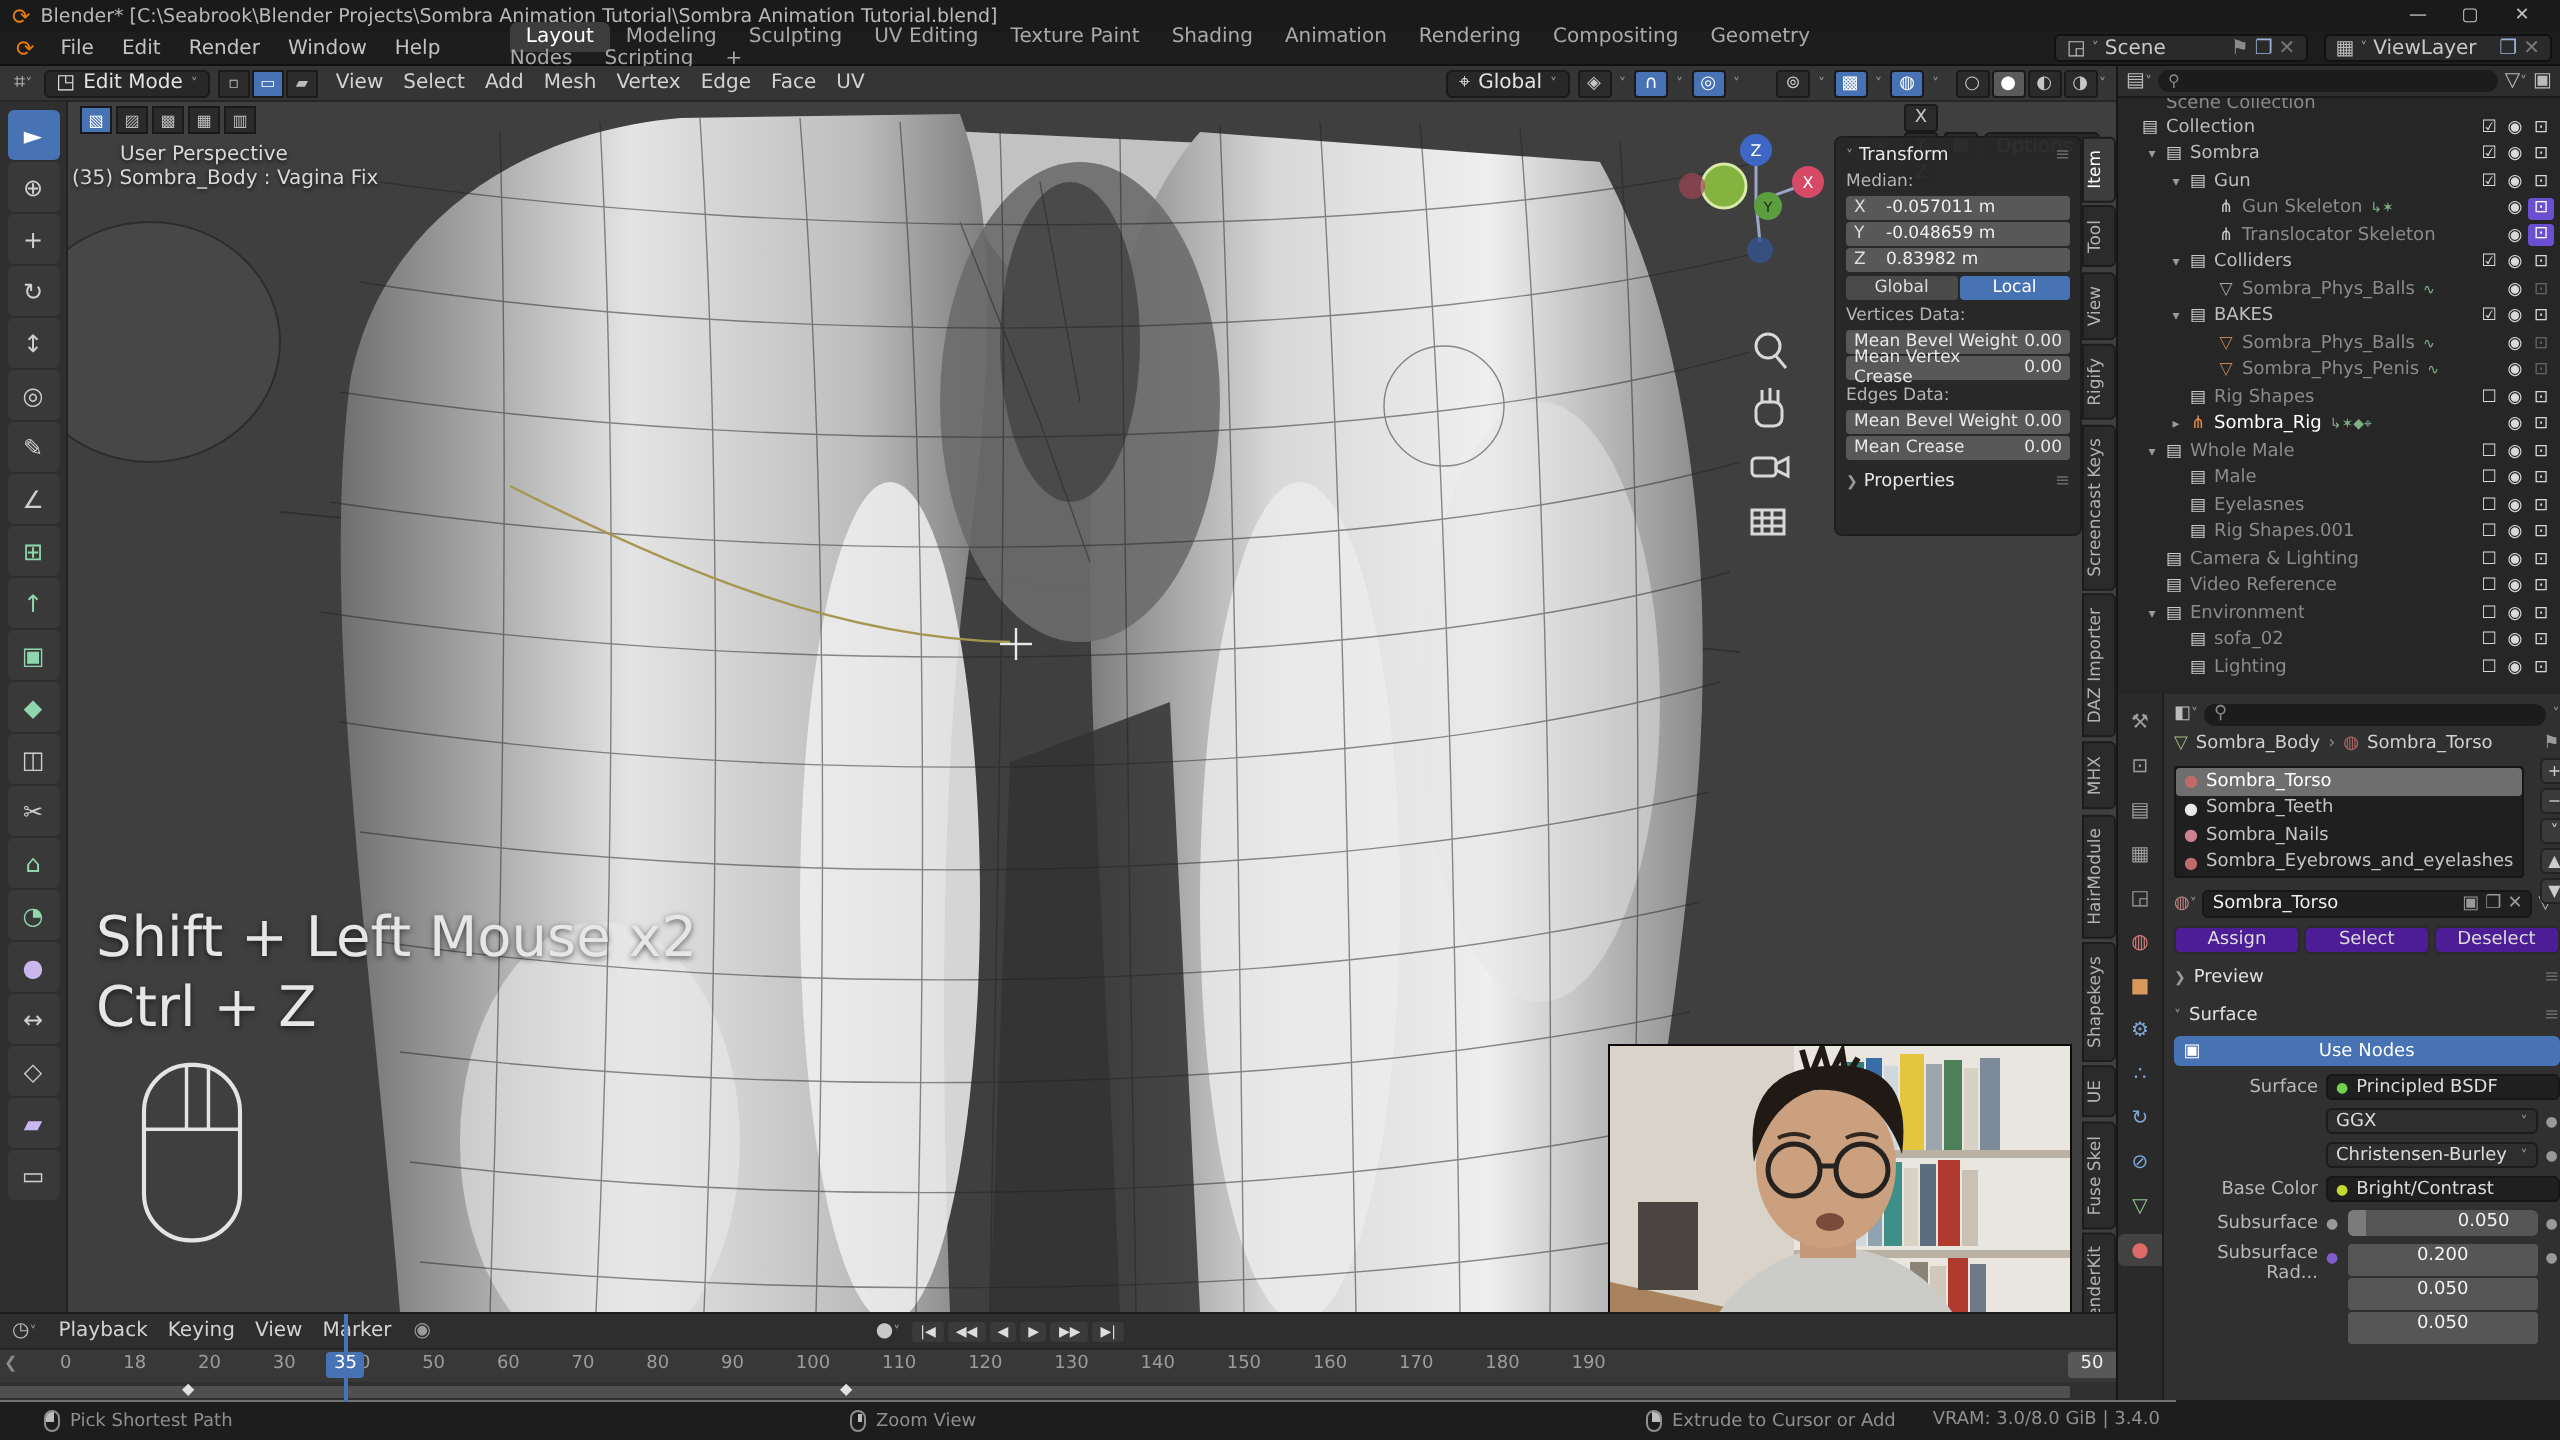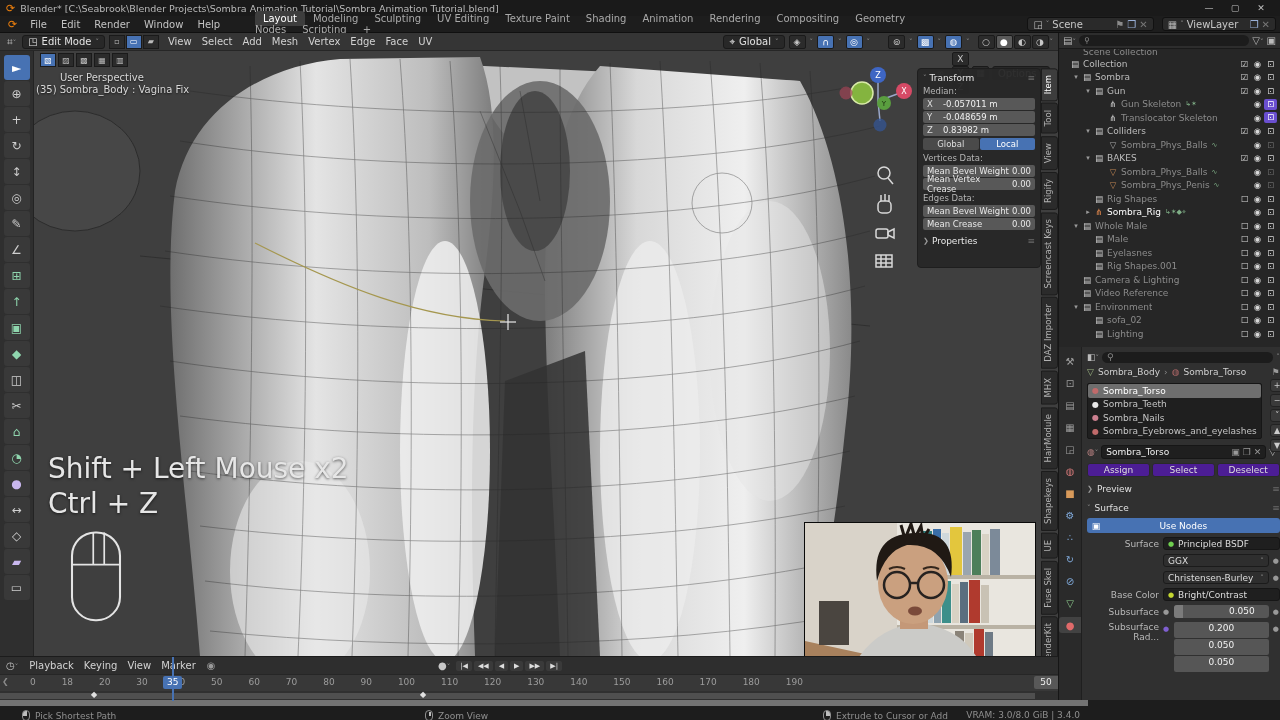--- a/index.html
+++ b/index.html
@@ -128,21 +128,21 @@
   #ticks{position:absolute;left:30px;right:255px;top:2px;display:flex;justify-content:space-between;color:#9c9c9c;font-size:9px;}
   #frame-badge{position:absolute;left:163px;top:1px;background:#4772b3;color:#fff;border-radius:2px;padding:0 4px;height:13px;line-height:13px;font-size:9px;z-index:3;}
   #playhead{position:absolute;left:172px;top:0;width:2px;height:44px;background:#4772b3;z-index:2;}
   #tl-track{position:relative;height:10px;background:#303030;}
   #channel{position:absolute;left:0;top:2px;width:1035px;height:6px;background:#4f4f4f;}
   .keydiamond{position:absolute;top:-1px;color:#e0e0e0;font-size:8px;z-index:3;}
   #transport{display:flex;gap:2px;}
   #transport div{background:#3a3a3a;border-radius:2px;padding:1px 4px;color:#ddd;font-size:7px;}
   #end-frame{position:absolute;right:0;top:1px;width:24px;height:13px;background:#585858;border-radius:2px 0 0 2px;color:#eee;text-align:center;line-height:13px;font-size:9px;}
   
-  #statusbar{position:absolute;left:0;top:700px;width:1088px;height:20px;background:#1d1d1d;border-top:6px solid #737373;color:#8f8f8f;font-size:9px;}
+  #statusbar{position:absolute;left:0;top:700px;width:1088px;height:20px;background:#1d1d1d;border-top:1px solid #737373;color:#8f8f8f;font-size:9px;}
   .hint{position:absolute;top:4px;display:flex;align-items:center;gap:5px;}
   .mouse{width:8px;height:11px;border:1px solid #8f8f8f;border-radius:4px;position:relative;}
   .mouse::before{content:"";position:absolute;background:#bdbdbd;}
   .mouse.lmb::before{left:0;top:0;width:4px;height:5px;border-radius:3px 0 0 0;}
   .mouse.mmb::before{left:3px;top:1px;width:2px;height:4px;}
   .mouse.rmb::before{right:0;top:0;width:4px;height:5px;border-radius:0 3px 0 0;}
   #status-right{position:absolute;right:8px;top:4px;color:#8f8f8f;}
 </style>
 </head>
 <body>

